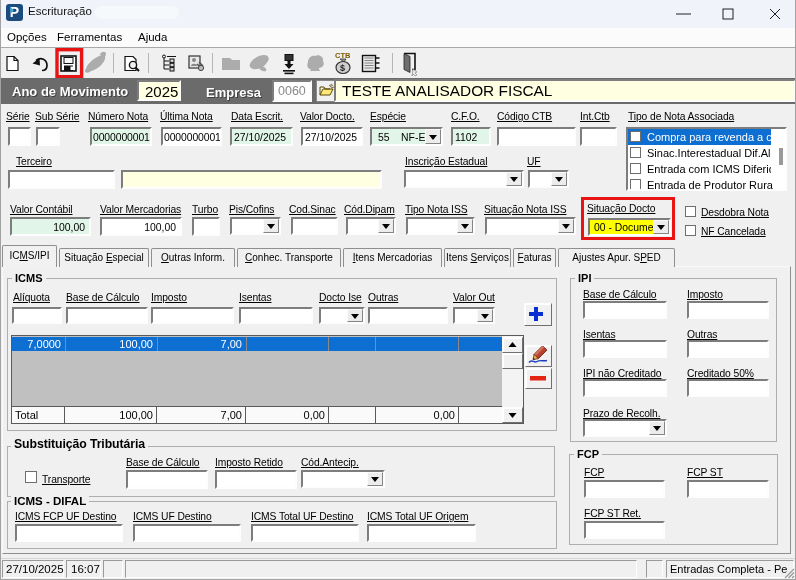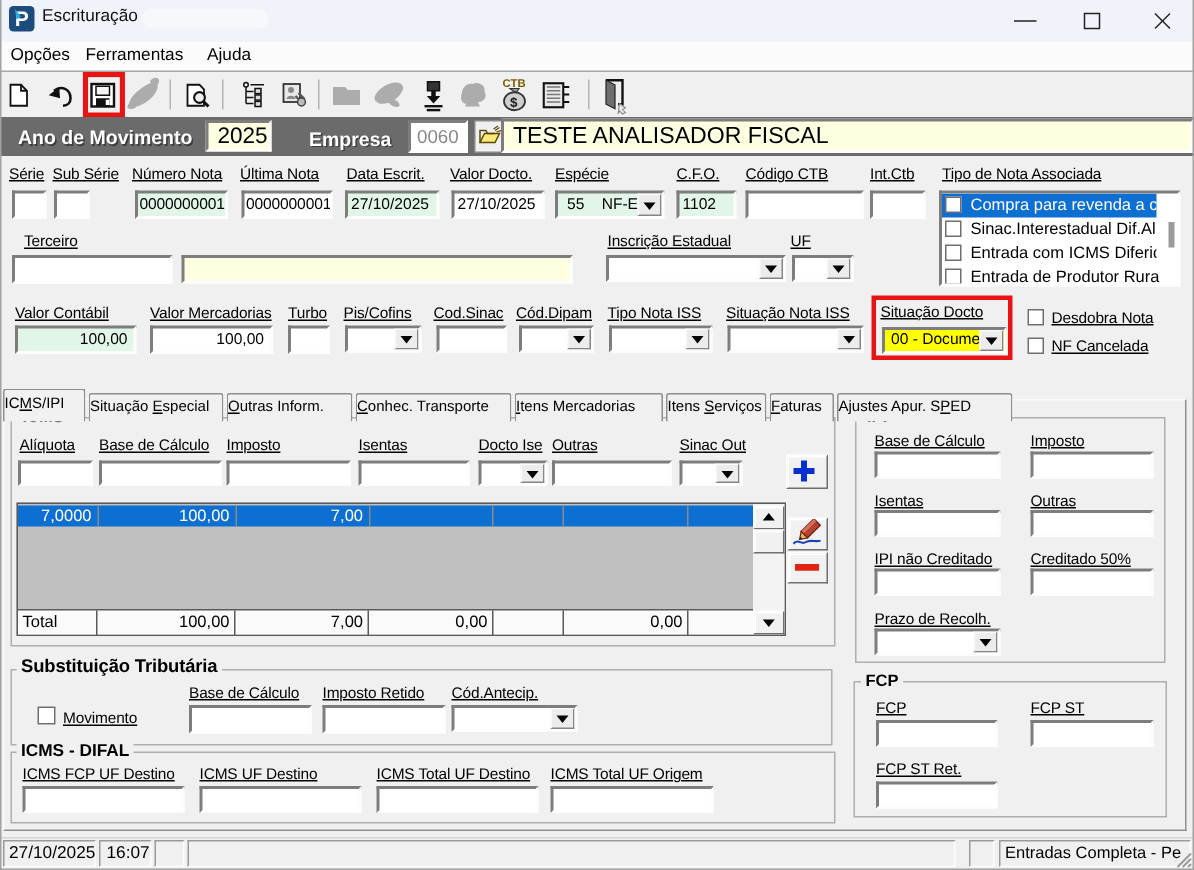--- a/index.html
+++ b/index.html
@@ -16,21 +16,21 @@
   .fld .txr { position:absolute; right:4px; top:50%; transform:translateY(-50%); }
   .dd { position:absolute; top:0px; right:0px; width:16px; background:#ececec;
         border:1px solid #858585; border-top-color:#fbfbfb; border-left-color:#fbfbfb; }
   .dd i { position:absolute; left:50%; top:50%; margin-left:-4px; margin-top:-2px;
           border-left:4px solid transparent; border-right:4px solid transparent; border-top:5px solid #000; }
   .cb { position:absolute; width:11px; height:11px; background:#fff; border:1px solid #6e6e6e; }
   .grp { position:absolute; border:1px solid #aeaeae; }
   .gl  { position:absolute; font-size:11px; font-weight:bold; background:#f0f0f0; padding:0 3px; white-space:nowrap; line-height:11px; }
   .tab { position:absolute; top:248px; height:19px; background:#f0f0f0;
          border:1px solid #8f8f8f; border-bottom:none; border-radius:2px 2px 0 0;
-         font-size:10px; text-align:left; line-height:17px; white-space:nowrap; z-index:1;margin-top:14px; }
+         font-size:10px; text-align:center; line-height:17px; white-space:nowrap; z-index:1; }
   .tab.act { top:245px; height:22px; background:#f1f1f1; line-height:20px; z-index:3; }
   .btn3d { position:absolute; background:#f1f1f1; border:1px solid; border-color:#fdfdfd #6f6f6f #6f6f6f #fdfdfd;
            box-shadow:1px 1px 0 #fff inset; }
 </style>
 </head>
 <body>
 
 <div class="ab" style="left:0;top:0;width:1px;height:580px;background:#a2a2a2;z-index:50"></div>
 <div class="ab" style="left:795px;top:0;width:1px;height:580px;background:#a2a2a2;z-index:50"></div>
 <div class="ab" style="left:0;top:579px;width:796px;height:1px;background:#a2a2a2;z-index:50"></div>
@@ -277,21 +277,21 @@
 <div class="tab" style="left:558px;width:117px">Ajustes Apur. S<u>P</u>ED</div>
 
 <div class="grp" style="left:7px;top:278px;width:550px;height:153px"></div>
 <div class="gl" style="left:12px;top:273px">ICMS</div>
 <div class="lb" style="left:13px;top:292px">Alíquota</div>
 <div class="lb" style="left:66px;top:292px">Base de Cálculo</div>
 <div class="lb" style="left:151px;top:292px">Imposto</div>
 <div class="lb" style="left:239px;top:292px">Isentas</div>
 <div class="lb" style="left:319px;top:292px">Docto Ise</div>
 <div class="lb" style="left:368px;top:292px">Outras</div>
-<div class="lb" style="left:453px;top:292px">Sinac Out</div>
+<div class="lb" style="left:453px;top:292px">Valor Out</div>
 <div class="fld" style="left:12px;top:307px;width:50px;height:17px"></div>
 <div class="fld" style="left:66px;top:307px;width:82px;height:17px"></div>
 <div class="fld" style="left:151px;top:307px;width:83px;height:17px"></div>
 <div class="fld" style="left:239px;top:307px;width:74px;height:17px"></div>
 <div class="fld" style="left:319px;top:307px;width:46px;height:17px">
     <span class="dd" style="height:13px">
       <i></i>
     </span>
   </div>
 <div class="fld" style="left:368px;top:307px;width:80px;height:17px"></div>
@@ -355,21 +355,21 @@
       <rect x="4" y="7" width="16" height="4.5" fill="#e32412"></rect>
     </svg>
 </div>
 
 <div class="grp" style="left:7px;top:446px;width:548px;height:51px"></div>
 <div class="gl" style="left:11px;top:439px;font-size:12.3px;letter-spacing:-0.1px">Substituição Tributária</div>
 <div class="lb" style="left:126px;top:457px">Base de Cálculo</div>
 <div class="lb" style="left:215px;top:457px">Imposto Retido</div>
 <div class="lb" style="left:301px;top:457px">Cód.Antecip.</div>
 <div class="cb" style="left:25px;top:471px;width:12px;height:12px"></div>
-<div class="lb" style="left:42px;top:474px">Movimento</div>
+<div class="lb" style="left:42px;top:474px">Transporte</div>
 <div class="fld" style="left:126px;top:470px;width:82px;height:19px"></div>
 <div class="fld" style="left:215px;top:470px;width:82px;height:19px"></div>
 <div class="fld" style="left:301px;top:470px;width:84px;height:18px">
     <span class="dd" style="height:14px">
       <i></i>
     </span>
   </div>
 
 <div class="grp" style="left:7px;top:501px;width:550px;height:48px"></div>
 <div class="gl" style="left:11px;top:496px;font-size:11.5px">ICMS - DIFAL</div>

